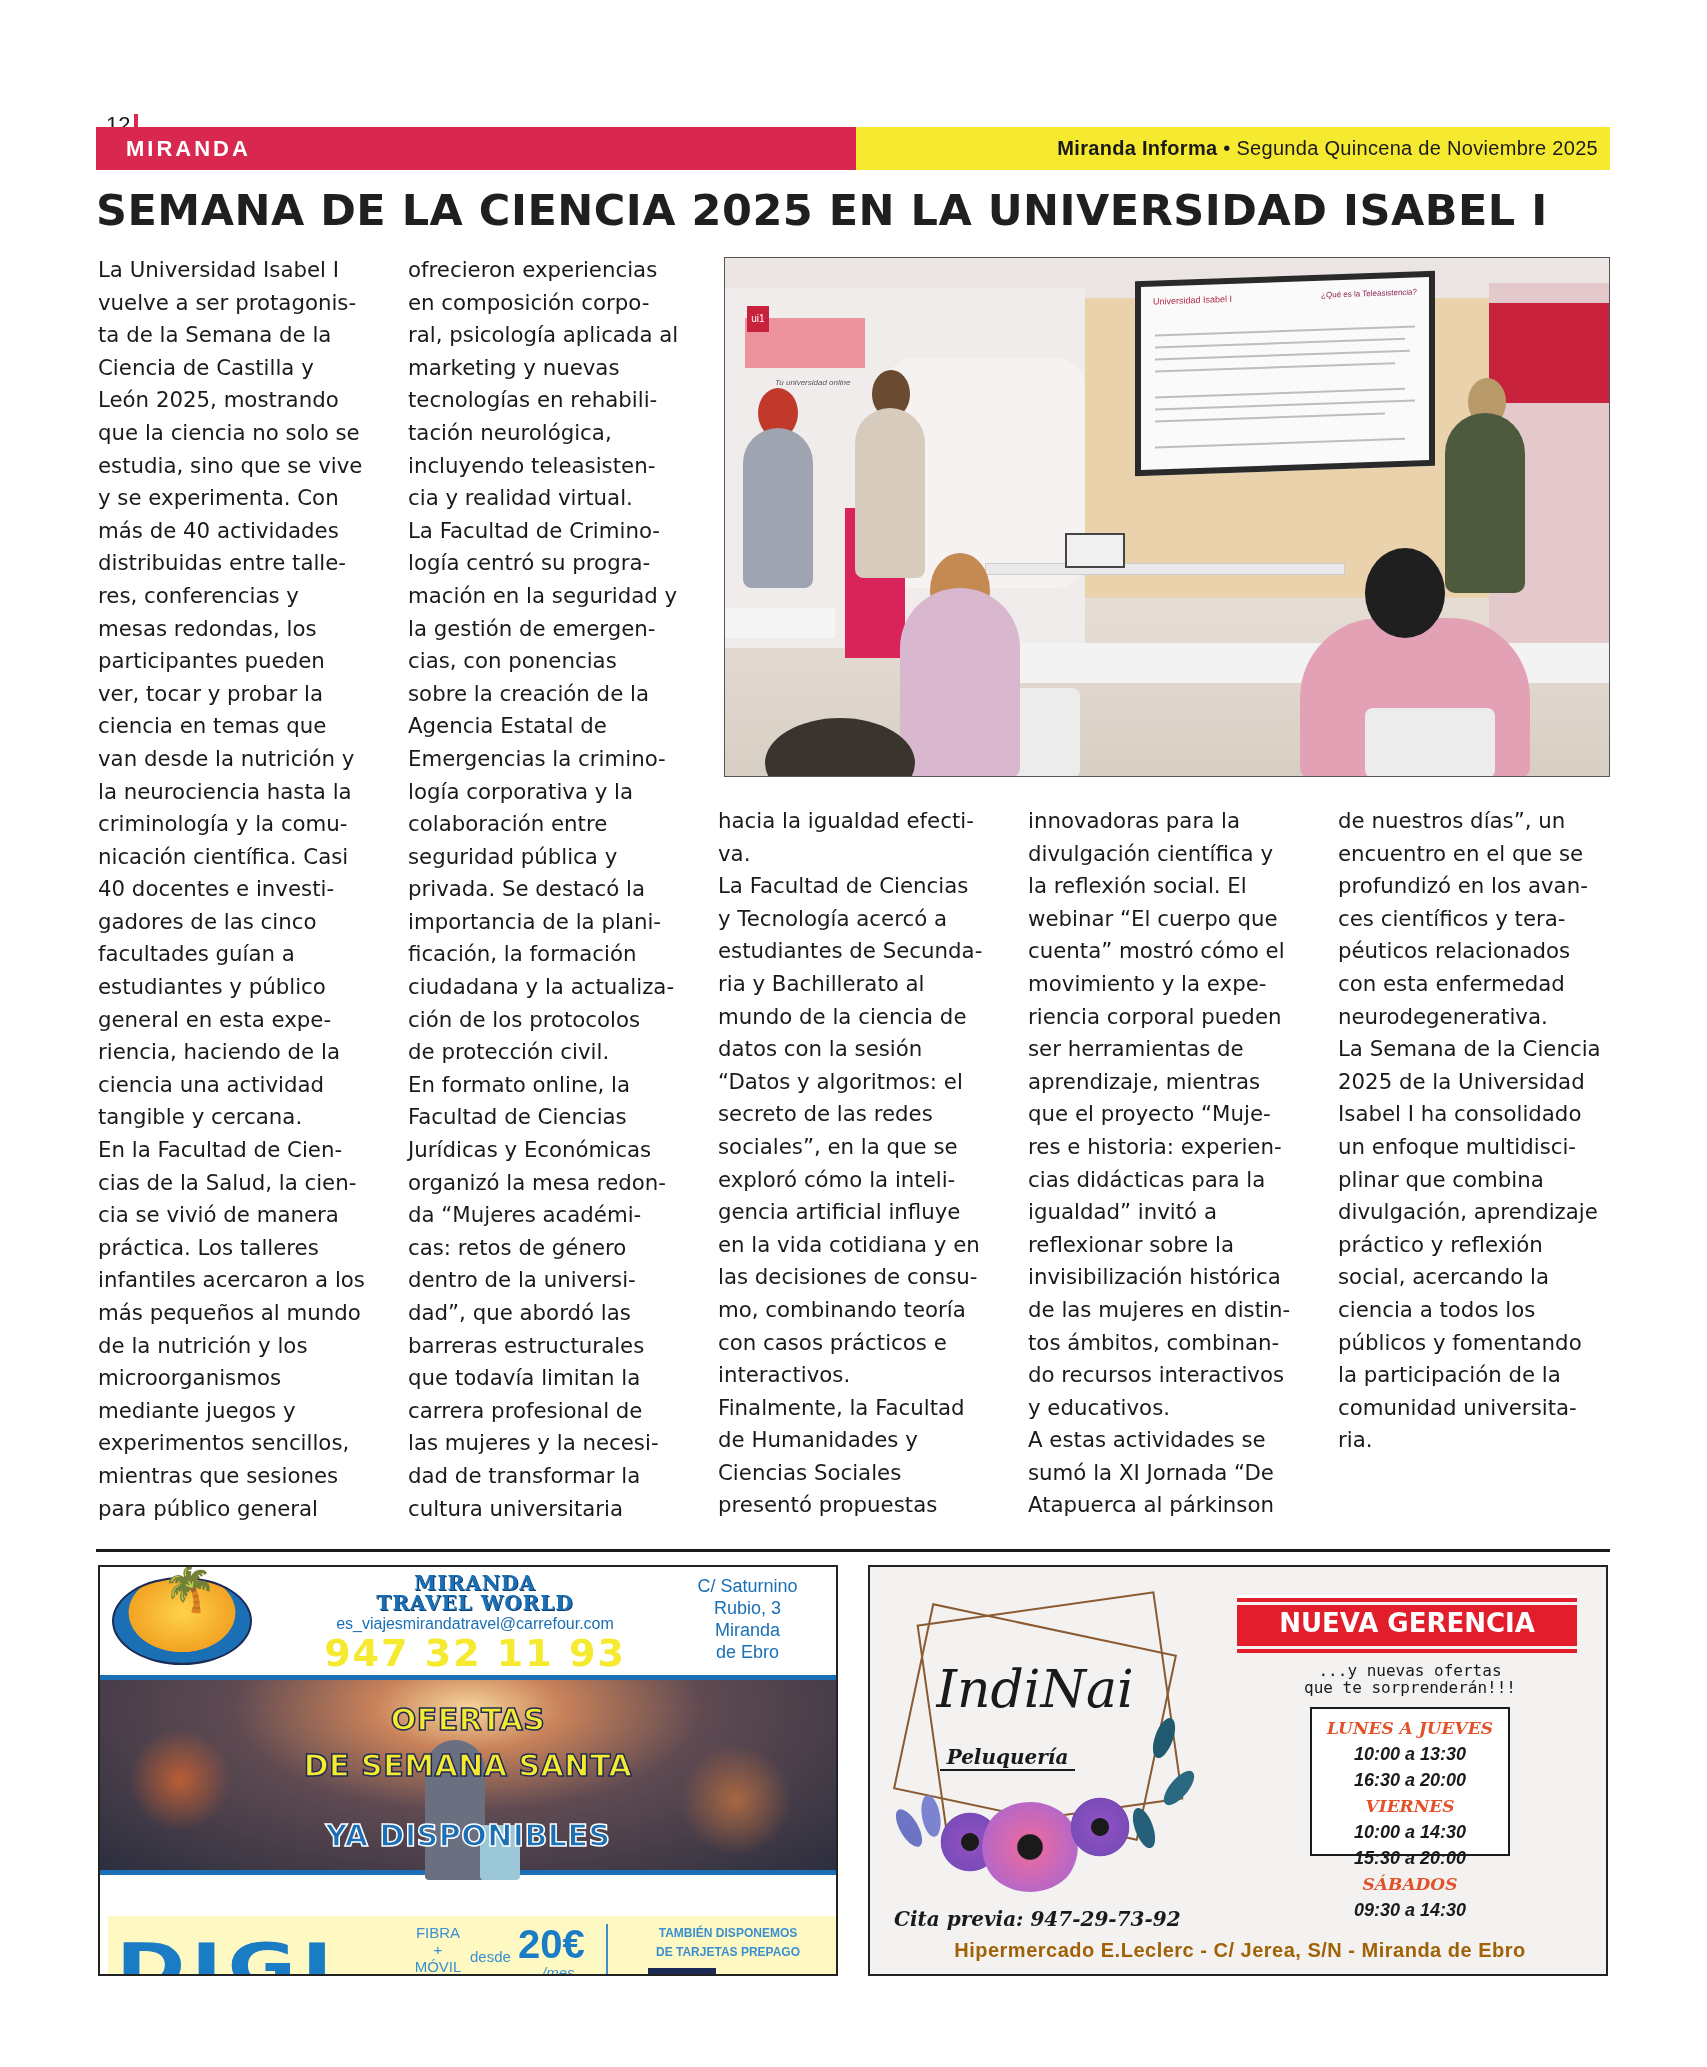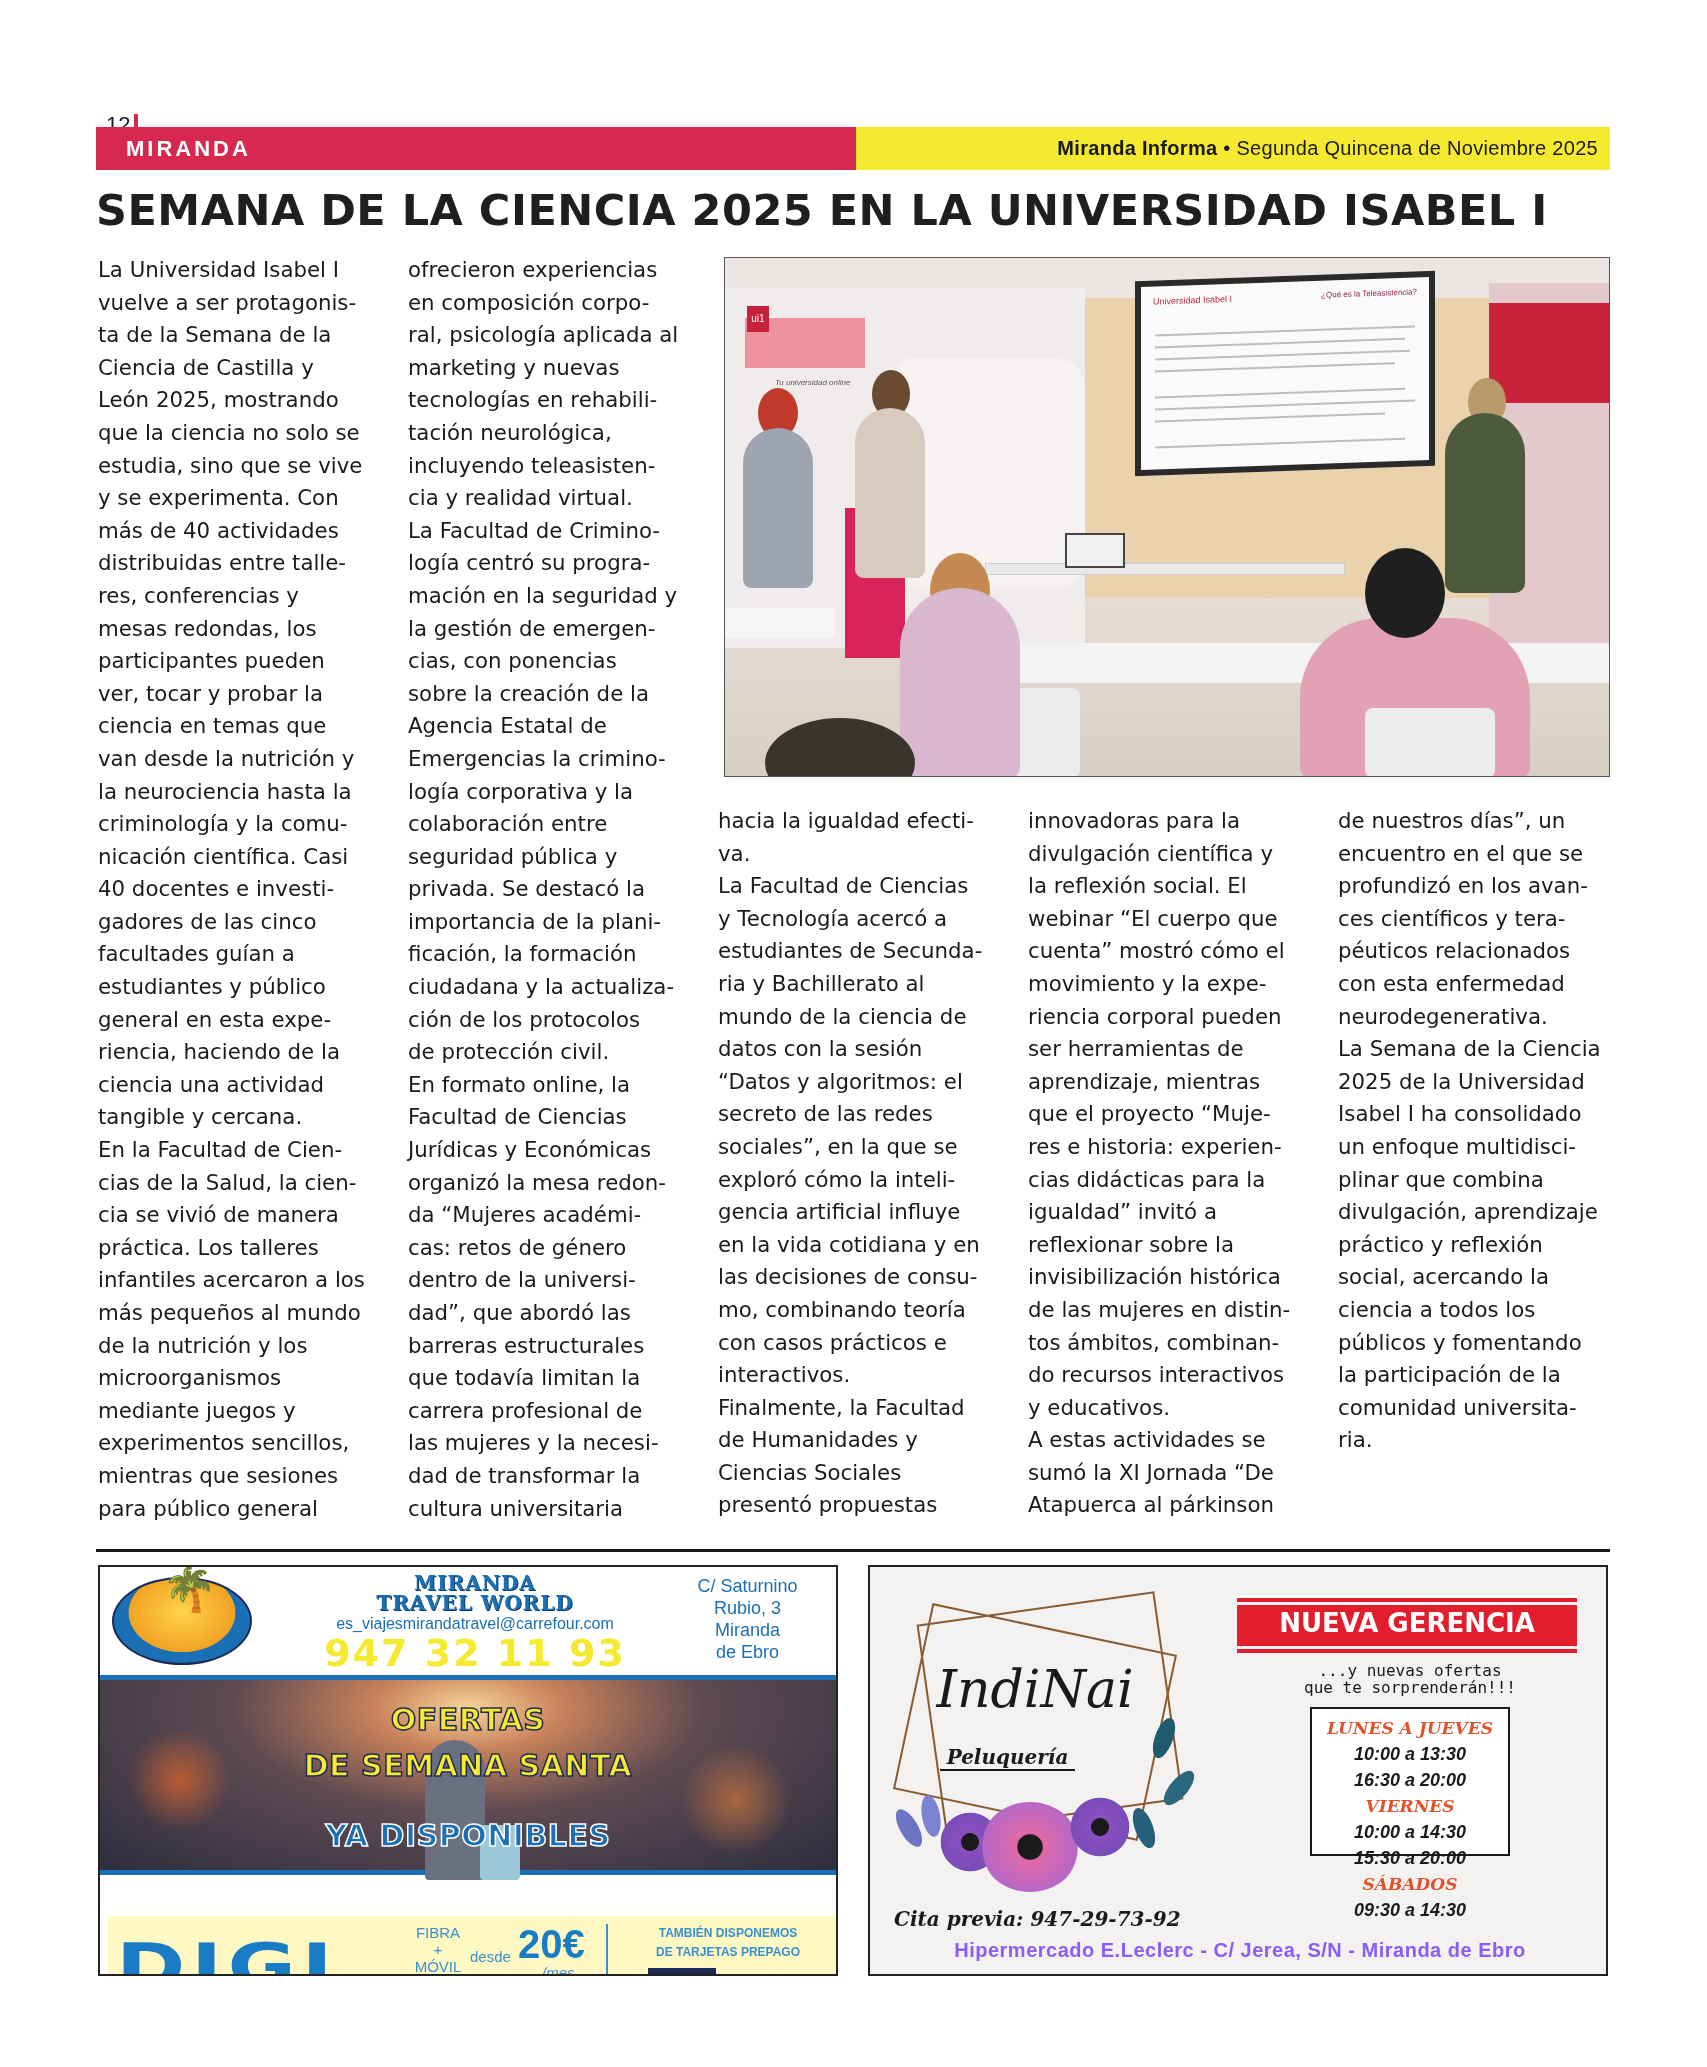--- a/index.html
+++ b/index.html
@@ -110,21 +110,21 @@
   .f3 { left: 200px; top: 230px; width: 60px; height: 60px; background: radial-gradient(circle, #1a1a1a 0%, #1a1a1a 20%, #8a4fc0 22%, #7a4cb8 68%, transparent 70%); }
   .cita { position: absolute; left: 24px; top: 340px; font-family: "DejaVu Serif", serif; font-style: italic; font-weight: bold; font-size: 20px; color: #1a1a1a; }
   .nueva { position: absolute; left: 367px; top: 28px; width: 340px; height: 58px; background: #e31e2c; border-top: 3px solid #fff; }
   .nueva::before, .nueva::after { content: ""; position: absolute; left: 0; width: 100%; height: 3px; background: #f3f2f1; }
   .nueva::before { top: 4px; } .nueva::after { bottom: 4px; }
   .nueva span { position: absolute; left: 0; top: 10px; width: 100%; text-align: center; color: #fff; font-weight: bold; font-size: 26px; font-family: "DejaVu Sans", sans-serif; }
   .nuevas-ofertas { position: absolute; left: 400px; top: 95px; width: 280px; text-align: center; font-size: 16px; line-height: 17px; color: #1a1a1a; font-family: "DejaVu Sans Mono", monospace; }
   .hours { position: absolute; left: 440px; top: 140px; width: 200px; height: 149px; border: 2px solid #1a1a1a; background: #fff; text-align: center; padding-top: 6px; }
   .hours .day { font-family: "DejaVu Serif", serif; font-style: italic; font-weight: bold; color: #e2522a; font-size: 17px; line-height: 26px; }
   .hours .time { font-family: Liberation Sans, sans-serif; font-style: italic; font-weight: bold; color: #1a1a1a; font-size: 18px; line-height: 26px; }
-  .leclerc { position: absolute; left: 12px; top: 372px; width: 716px; text-align: center; font-weight: bold; font-size: 20px; color: #8b5cf6; letter-spacing: 0.5px; }
+  .leclerc { position: absolute; left: 12px; top: 372px; width: 716px; text-align: center; font-weight: bold; font-size: 20px; color: #a16207; letter-spacing: 0.5px; }
 </style>
 </head>
 <body>
 
 <div class="page-num"><span>12</span><span class="bar"></span></div>
 <div class="section-band">
     <span>MIRANDA</span>
   </div>
 <div class="issue-band">
   <b>Miranda Informa</b>

